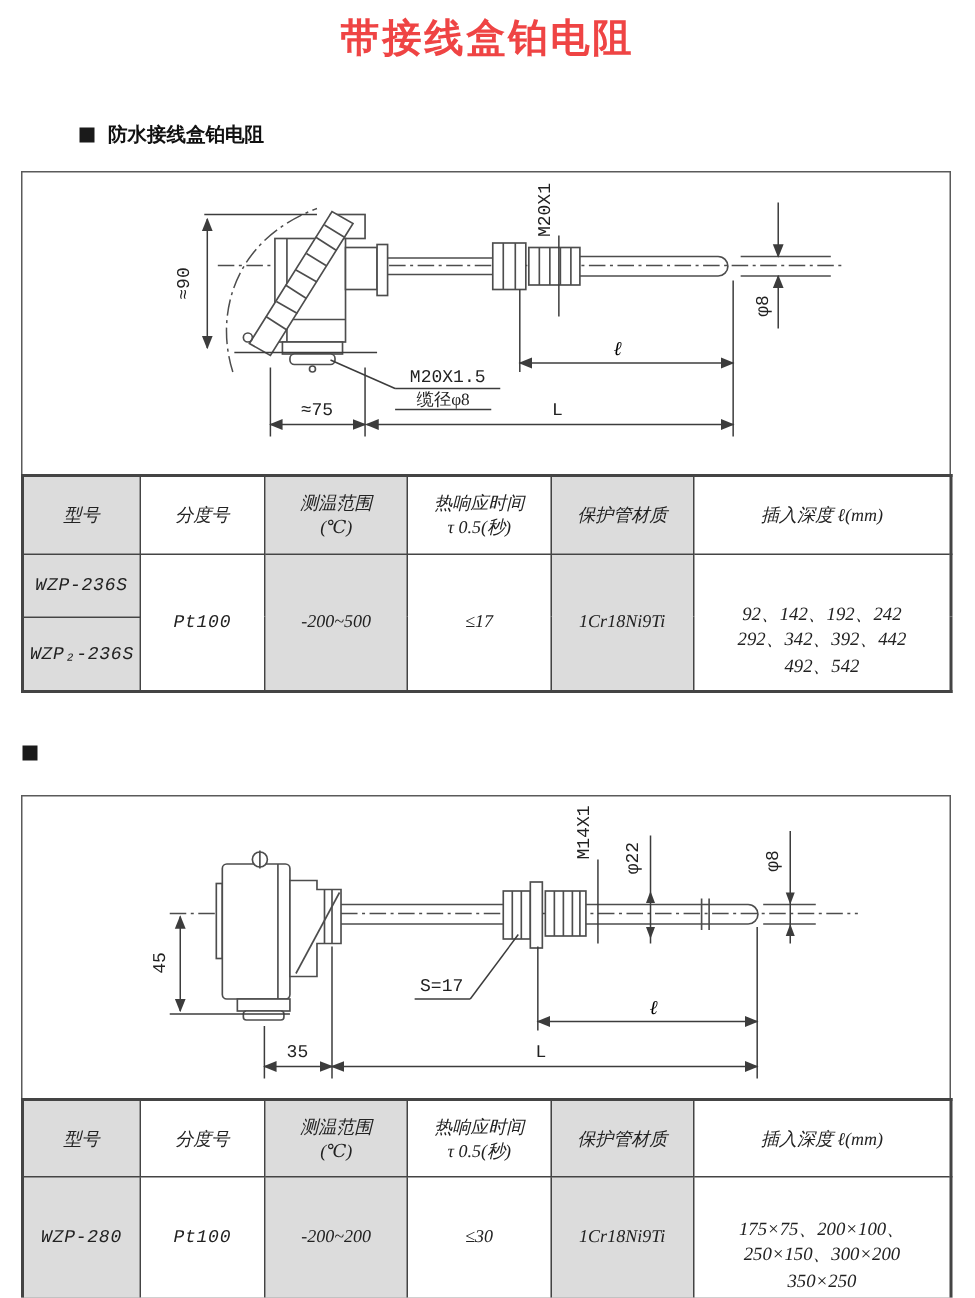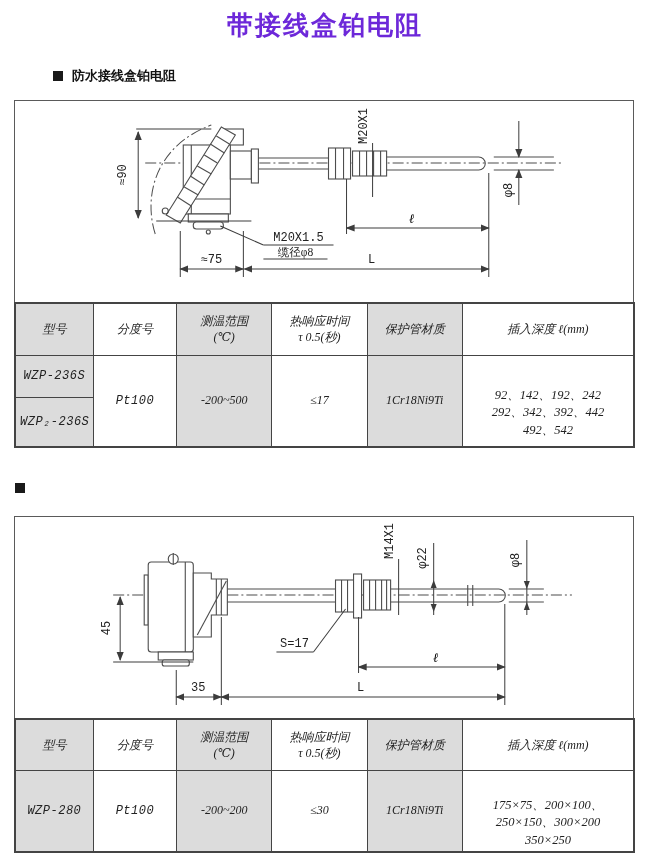--- a/index.html
+++ b/index.html
@@ -1,25 +1,25 @@
 <!DOCTYPE html>
 <html><head>
 <meta charset="utf-8">
 <style>
   html,body{margin:0;padding:0;background:#ffffff;}
   body{width:650px;height:865px;font-family:"Liberation Serif","DejaVu Serif",serif;color:#1c1c1c;overflow:hidden;}
   .page{position:relative;width:650px;height:865px;}
 
   .title{margin:8px 0 0 0;text-align:center;font-family:"Liberation Sans","DejaVu Sans",sans-serif;
-         font-weight:bold;font-size:26px;letter-spacing:2px;color:#6d28d9;}
+         font-weight:bold;font-size:26px;letter-spacing:2px;color:#ef4444;}
 
   .sec-head{display:flex;align-items:center;margin:0 0 0 15px;
             font-family:"Liberation Sans","DejaVu Sans",sans-serif;font-weight:bold;font-size:13px;color:#111;}
   .sec-head .sq{display:inline-block;width:10px;height:10px;background:#1a1a1a;margin-right:9px;}
-  .sec-head-1{margin-top:24px;padding-left:38px;}
+  .sec-head-1{margin-top:38px;padding-left:38px;}
   .sec-head-2{margin-top:35px;}
 
   .figure-box{margin:0 14px;width:618px;height:201px;border:1.5px solid #5a5a5a;border-bottom:none;
               background:#fff;position:relative;}
   .figure-box.fb1{margin-top:15px;}
   .figure-box.fb2{margin-top:23px;}
   .figure-box svg{display:block;width:100%;height:100%;}
 
   table.spec{border-collapse:collapse;margin:0 14px;width:621px;table-layout:fixed;font-style:italic;}
   table.spec th,table.spec td{border:1.5px solid #444;padding:2px 4px;text-align:center;vertical-align:middle;

